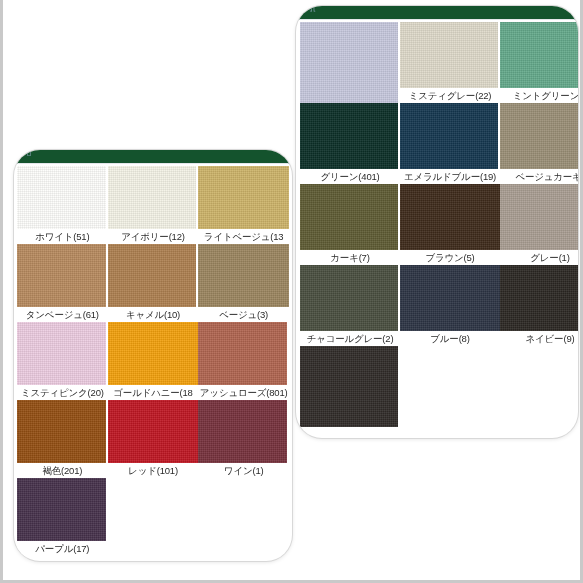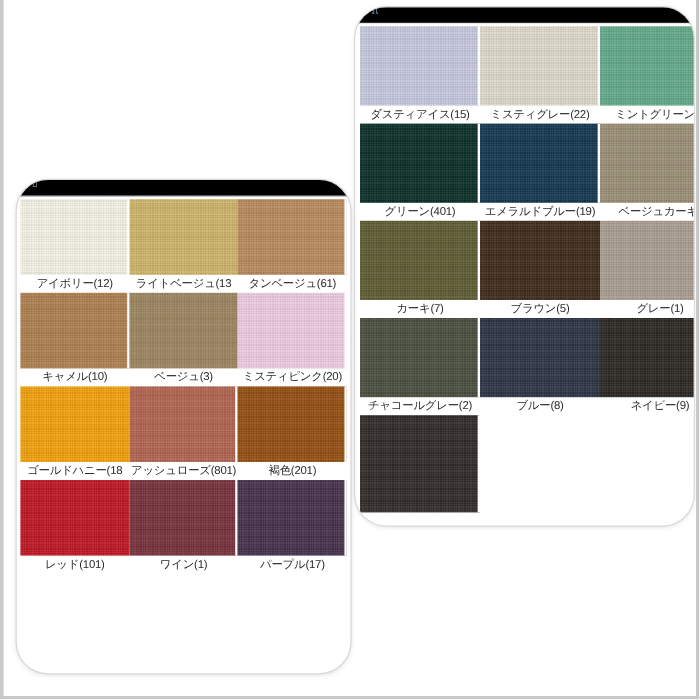--- a/index.html
+++ b/index.html
@@ -51,21 +51,21 @@
   .panel-inner {
     position: absolute;
     left: 0; right: 0; top: 0; bottom: 0;
   }
 
   
   .card-sliver {
     position: absolute;
     left: 0; right: 0; top: 0;
     height: 13px;
-    background: #000000;
+    background: #14532d;
     border-bottom: 1px solid #e3e6ea;
   }
   .card-sliver .frag {
     position: absolute;
     left: 12px;
     top: -2px;
     font-size: 8px;
     color: #8fa6bd;
     letter-spacing: .5px;
     line-height: 12px;
@@ -155,20 +155,24 @@
 
 <div id="stage">
 
   <div class="panel" id="panel-left">
     <div class="panel-inner">
       <div class="card-sliver">
         <span class="frag">ป</span>
       </div>
       <div class="grid" id="grid-left">
           <div class="cell">
+            <div class="chip" style="background-color: rgb(253, 253, 251);"></div>
+            <div class="caption">ホワイト(51)</div>
+          </div>
+          <div class="cell">
             <div class="chip" style="background-color: rgb(243, 242, 230);"></div>
             <div class="caption">アイボリー(12)</div>
           </div>
           <div class="cell">
             <div class="chip last" style="background-color: rgb(205, 179, 105);"></div>
             <div class="caption">ライトベージュ(13</div>
           </div>
           <div class="cell">
             <div class="chip" style="background-color: rgb(183, 138, 94);"></div>
             <div class="caption">タンベージュ(61)</div>
@@ -218,21 +222,20 @@
   </div>
 
   <div class="panel" id="panel-right">
     <div class="panel-inner">
       <div class="card-sliver">
         <span class="frag">วเ</span>
       </div>
       <div class="grid" id="grid-right">
           <div class="cell">
             <div class="chip" style="background-color: rgb(198, 200, 221);"></div>
-            <div class="caption">ダスティアイス(15)</div>
           </div>
           <div class="cell">
             <div class="chip" style="background-color: rgb(222, 217, 201);"></div>
             <div class="caption">ミスティグレー(22)</div>
           </div>
           <div class="cell">
             <div class="chip last" style="background-color: rgb(99, 169, 138);"></div>
             <div class="caption">ミントグリーン(4</div>
           </div>
           <div class="cell">

